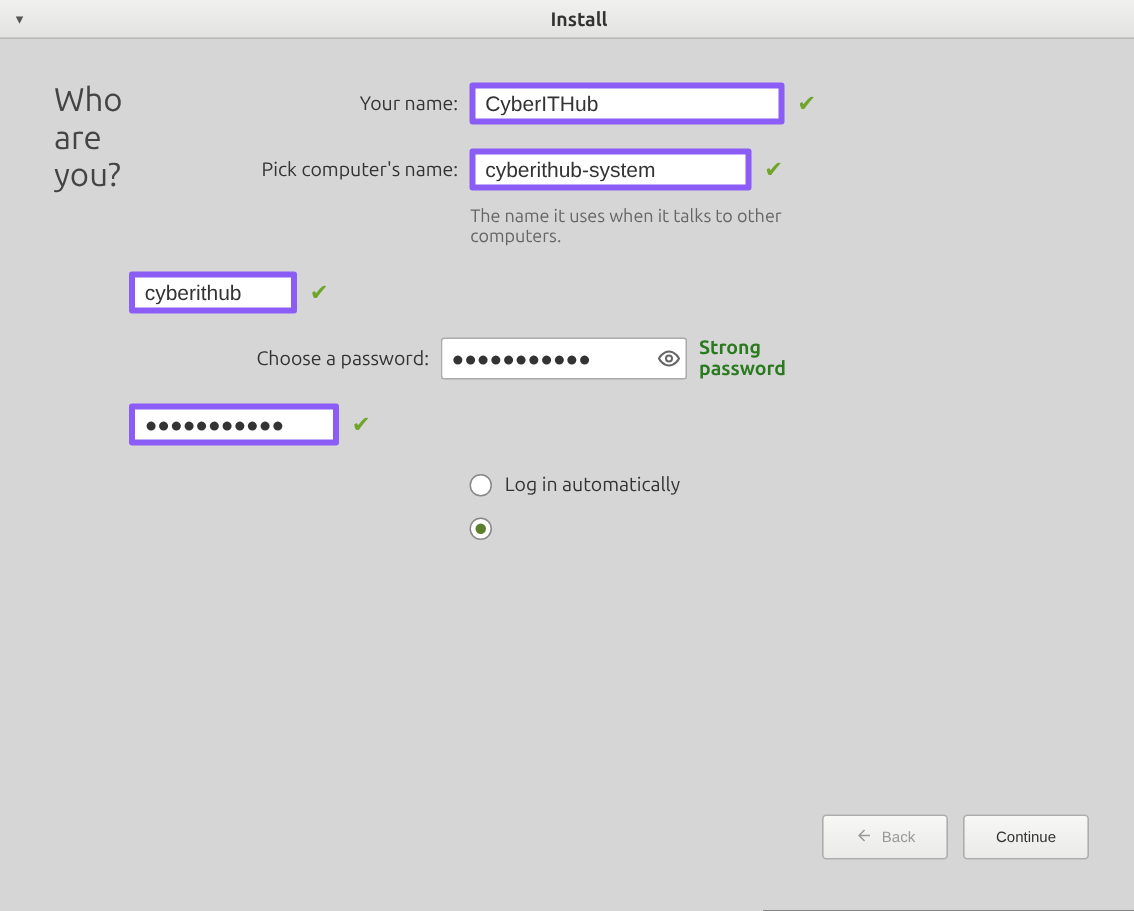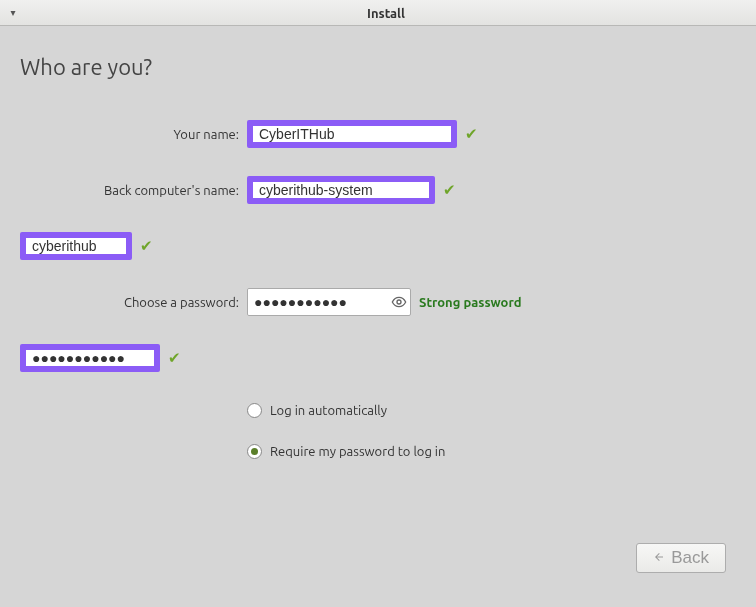--- a/index.html
+++ b/index.html
@@ -1,28 +1,28 @@
 <!DOCTYPE html>
 <html><head>
 <meta charset="utf-8">
 <style>
 * { box-sizing: border-box; margin: 0; padding: 0; }
 body { font-family: "Ubuntu", "Segoe UI", sans-serif; font-size: 13px; color: #333; background: #000; width: 756px; height: 607px; overflow: hidden; }
 .window { width: 756px; height: 607px; background: #d6d6d6; display: flex; flex-direction: column; }
 .titlebar { height: 26px; background: linear-gradient(#f0f0ef, #e3e3e1); border-bottom: 1px solid #b8b8b6; display: flex; align-items: center; position: relative; }
 .titlebar .menu-trigger { width: 26px; display: flex; justify-content: center; align-items: center; color: #555; }
 .titlebar .title { position: absolute; left: 16px; right: 0; text-align: center; font-weight: bold; color: #333; font-size: 13px; pointer-events: none; }
-.content { flex: 1; padding: 28px 26px 10px 20px; display: flex; flex-direction: column; }
+.content { flex: 1; padding: 28px 26px 10px 36px; display: flex; flex-direction: row; }
 .heading { font-size: 22px; font-weight: 400; color: #444; margin-bottom: 40px; }
-.form { display: flex; flex-direction: column; gap: 20px; }
+.form { display: flex; flex-direction: column; gap: 8px; }
 .row { display: flex; align-items: center; min-height: 30px; margin-bottom: 6px; }
 .label { width: 227px; text-align: right; padding-right: 8px; color: #333; font-size: 13px; }
 .field-wrap { display: flex; align-items: center; gap: 8px; }
 input[type="text"], input[type="password"] {
-  height: 28px; border: 6px solid #8b5cf6; background: #fff; padding: 3px 6px;
+  height: 28px; border: 4px solid #8b5cf6; background: #fff; padding: 3px 6px;
   font-size: 14px; color: #333; border-radius: 2px;
 }
 .input-name { width: 210px; }
 .input-computer { width: 188px; }
 .input-username { width: 112px; }
 .input-password { width: 140px; }
 .input-confirm { width: 140px; }
 .pw-wrap { display: flex; align-items: center; border: 1px solid #aaa; background: #fff; border-radius: 2px; height: 28px; }
 .pw-wrap input { border: none; height: 26px; }
 .eye { width: 22px; display: flex; align-items: center; justify-content: center; color: #666; }
@@ -30,21 +30,21 @@
 .helper { padding-left: 227px; color: #666; font-size: 12px; margin-top: -4px; margin-bottom: 8px; }
 .strength { color: #2a7a1f; font-size: 13px; font-weight: 700; }
 .radio-row { display: flex; padding-left: 227px; gap: 8px; margin-top: 4px; margin-bottom: 2px; }
 .radio { width: 15px; height: 15px; border-radius: 50%; border: 1px solid #888; background: #fff; display: flex; align-items: center; justify-content: center; }
 .radio.selected::after { content: ""; width: 7px; height: 7px; border-radius: 50%; background: #5b7f2a; }
 .footer { margin-top: auto; display: flex; justify-content: flex-end; gap: 10px; padding: 8px 4px 24px 4px; }
 .btn {
   min-width: 84px; height: 30px; border: 1px solid #adadad; border-radius: 3px;
   background: linear-gradient(#f7f7f6, #eaeae8); padding: 0 16px;
   display: flex; align-items: center; justify-content: center; gap: 6px;
-  font-size: 17px; color: #333; cursor: pointer;
+  font-size: 10px; color: #333; cursor: pointer;
 }
 .btn.disabled { color: #999; }
 .arrow-down { font-size: 10px; }
 </style>
 </head>
 <body>
 
 <div class="window">
   <div class="titlebar">
     <div class="menu-trigger">
@@ -60,26 +60,27 @@
 
       <div class="row">
         <div class="label">Your name:</div>
         <div class="field-wrap">
           <input type="text" class="input-name" value="CyberITHub" style="">
           <span class="check-icon">✔</span>
         </div>
       </div>
 
       <div class="row">
-        <div class="label">Back computer's name:</div>
+        <div class="label">Pick computer's name:</div>
         <div class="field-wrap">
           <input type="text" class="input-computer" value="cyberithub-system" style="">
           <span class="check-icon">✔</span>
         </div>
       </div>
+      <div class="helper">The name it uses when it talks to other computers.</div>
 
       <div class="row">
         <div class="field-wrap">
           <input type="text" class="input-username" value="cyberithub" style="">
           <span class="check-icon">✔</span>
         </div>
       </div>
 
       <div class="row">
         <div class="label">Choose a password:</div>
@@ -104,29 +105,31 @@
         </div>
       </div>
 
       <div class="radio-row">
         <div class="radio"></div>
         <span>Log in automatically</span>
       </div>
 
       <div class="radio-row">
         <div class="radio selected"></div>
-        <span>Require my password to log in</span>
       </div>
 
     </div>
 
     <div class="footer">
       <button class="btn disabled">
         <span>
           <svg width="12" height="12" viewBox="0 0 24 24" fill="#999">
               <path d="M20 11H7.83l5.59-5.59L12 4l-8 8 8 8 1.41-1.41L7.83 13H20v-2z"></path>
             </svg>
         </span>
         <span>Back</span>
       </button>
+      <button class="btn">
+        <span>Continue</span>
+      </button>
     </div>
   </div>
 </div>
 
 </body></html>

